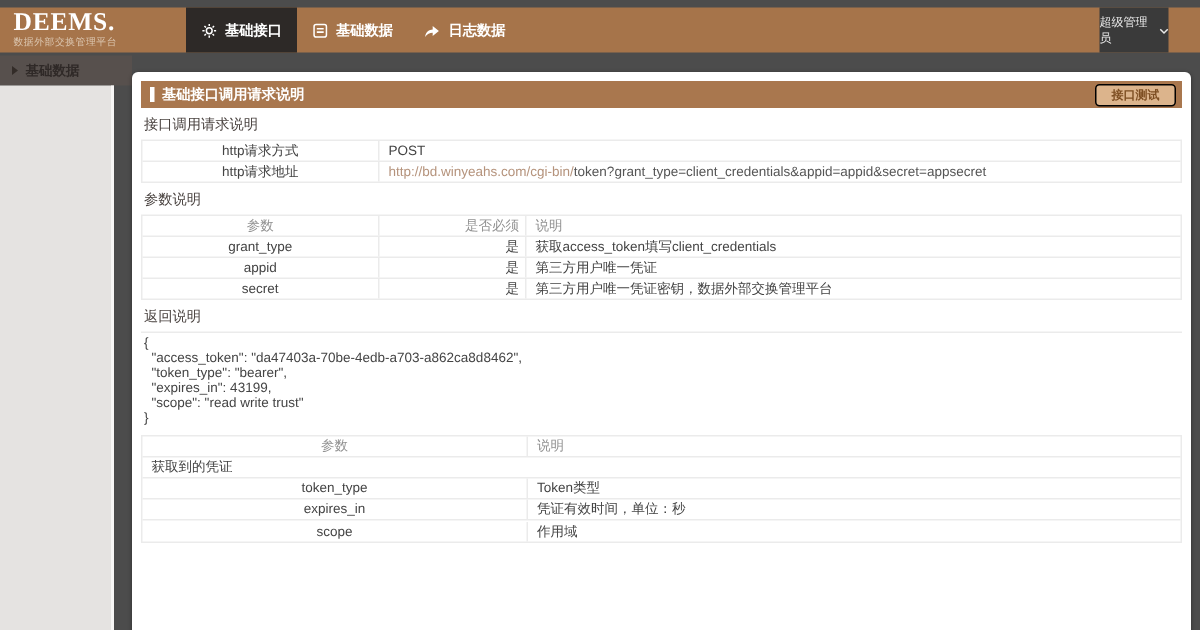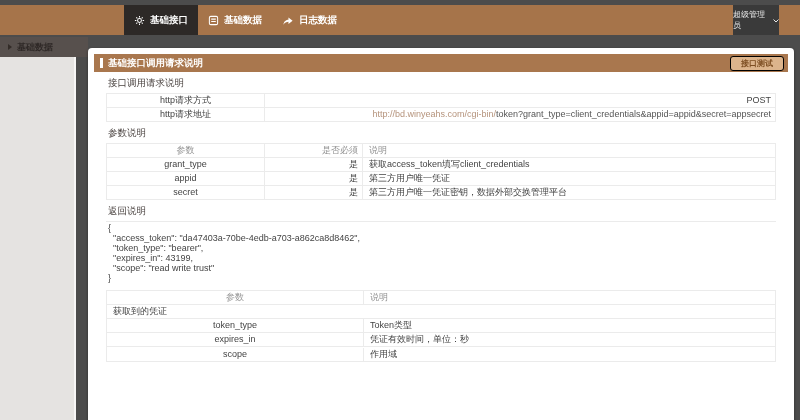--- a/index.html
+++ b/index.html
@@ -22,50 +22,54 @@
   .tri { width:0; height:0; border-top:3px solid transparent; border-bottom:3px solid transparent; border-left:4px solid #332c28; }
   .side-body { position:absolute; left:0; top:57px; width:76px; height:363px; background:#e5e3e1; border-right:2px solid #f7f6f5; }
 
   
   .card { position:absolute; left:88px; top:48px; width:706px; height:400px; background:#fff; border-radius:4px; box-shadow:0 1px 3px rgba(0,0,0,0.4); }
   .card-header { margin:6px 6px 0 6px; height:18px; background:#a9774e; display:flex; align-items:center; padding:0 4px 0 6px; }
   .hmark { width:3px; height:10px; background:#ffffff; margin-right:5px; }
   .htitle { color:#fff; font-size:9.5px; font-weight:bold; flex:1; }
   .test-btn { background:#dcb48c; border:1px solid #000000; border-radius:3px; color:#7d4e22; font-size:8px; font-weight:bold; padding:2px 10px; line-height:9px; cursor:pointer; font-family:"Liberation Sans", sans-serif; }
 
-  .content { padding:0 18px; font-size:9px; color:#444; }
+  .content { padding:0 6px; font-size:9px; color:#444; }
   .sec-label { padding:5px 2px 3px 2px; color:#4a4340; font-size:9.5px; border-bottom:1px solid #ebebeb; }
 
   .table { border:1px solid #ebebeb; border-top:none; }
   .table.with-top { border-top:1px solid #ebebeb; margin-top:3px; }
   .trow { display:flex; border-bottom:1px solid #ebebeb; min-height:13px; align-items:center; }
   .table .trow:last-child { border-bottom:none; }
   .table { border-bottom:1px solid #ebebeb; }
   .tcell { padding:1px 4px; line-height:11px; }
   .tcell + .tcell { border-left:1px solid #ebebeb; }
   .thead-row .tcell { color:#919191; text-align:center; }
   .cols3 .c0 { width:157px; text-align:center; }
   .cols3 .c1 { width:98px; text-align:right;font-family:Liberation Serif, serif; }
   .cols3 .c2 { flex:1; text-align:left; padding-left:6px; }
   .cols2 .c0 { width:256px; text-align:center; }
   .cols2 .c1 { flex:1; text-align:left; padding-left:6px; }
   .cols2 .trow { min-height:14px; }
 
   .kvt .c0 { width:157px; text-align:center; }
-  .kvt .c1 { flex:1; text-align:right; padding-left:6px; }
+  .kvt .c1 { flex:1; text-align:left; padding-left:6px; }
   .url-prefix { color:#b5937c; }
   .url-rest { color:#555; }
 
   .intro { padding:4px 2px 1px 2px; line-height:12px; }
   .json-block { padding:1px 2px 4px 2px; white-space:pre; line-height:10px; font-size:9px; color:#444; font-family:"Liberation Sans", sans-serif; }
 </style>
 </head>
 <body>
 
 <div class="topbar">
+  <div class="brand">
+    <div class="brand-name">DEEMS.</div>
+    <div class="brand-sub">数据外部交换管理平台</div>
+  </div>
   <div class="tabs">
     <div class="tab active">
       <span class="ticon">
         <svg width="11" height="11" viewBox="0 0 12 12">
             <g stroke="#fff" stroke-width="1.1" fill="none">
               <circle cx="6" cy="6" r="2.1"></circle>
               <path d="M6 1v1.6M6 9.4V11M1 6h1.6M9.4 6H11M2.5 2.5l1.1 1.1M8.4 8.4l1.1 1.1M9.5 2.5L8.4 3.6M3.6 8.4L2.5 9.5"></path>
             </g>
           </svg>
       </span>

